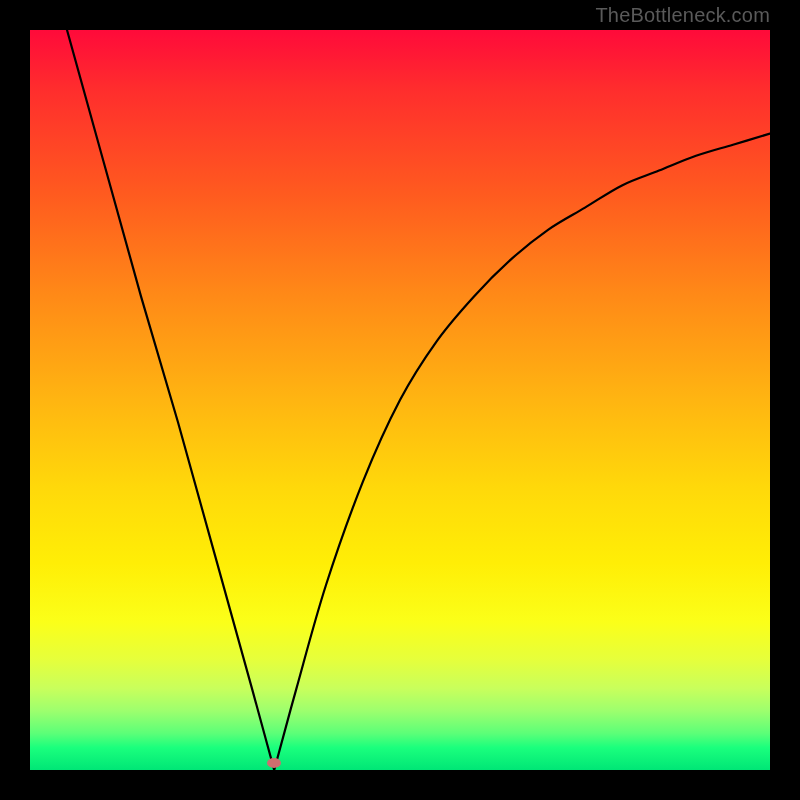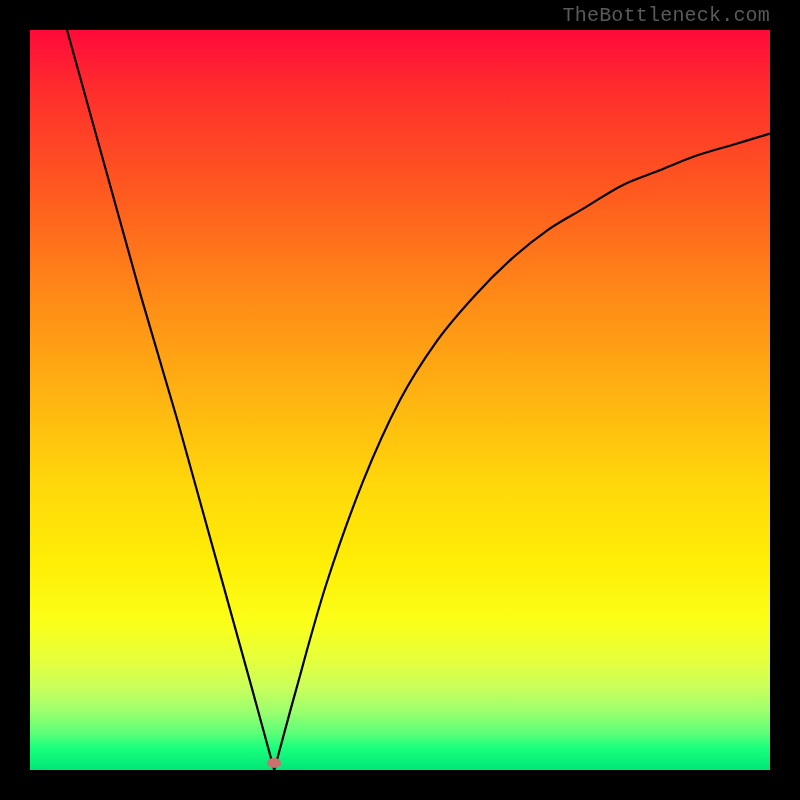--- a/index.html
+++ b/index.html
@@ -37,21 +37,21 @@
     position: absolute;
     left: 0;
     top: 0;
     width: 740px;
     height: 740px;
   }
   .attribution {
     position: absolute;
     top: 4px;
     right: 30px;
-    font-family: Liberation Mono, monospace;
+    font-family: Liberation Sans, sans-serif;
     font-size: 20px;
     color: #5a5a5a;
     letter-spacing: 0.2px;
   }
   .marker {
     position: absolute;
     width: 14px;
     height: 10px;
     border-radius: 50%;
     background: #cc6f6f;

